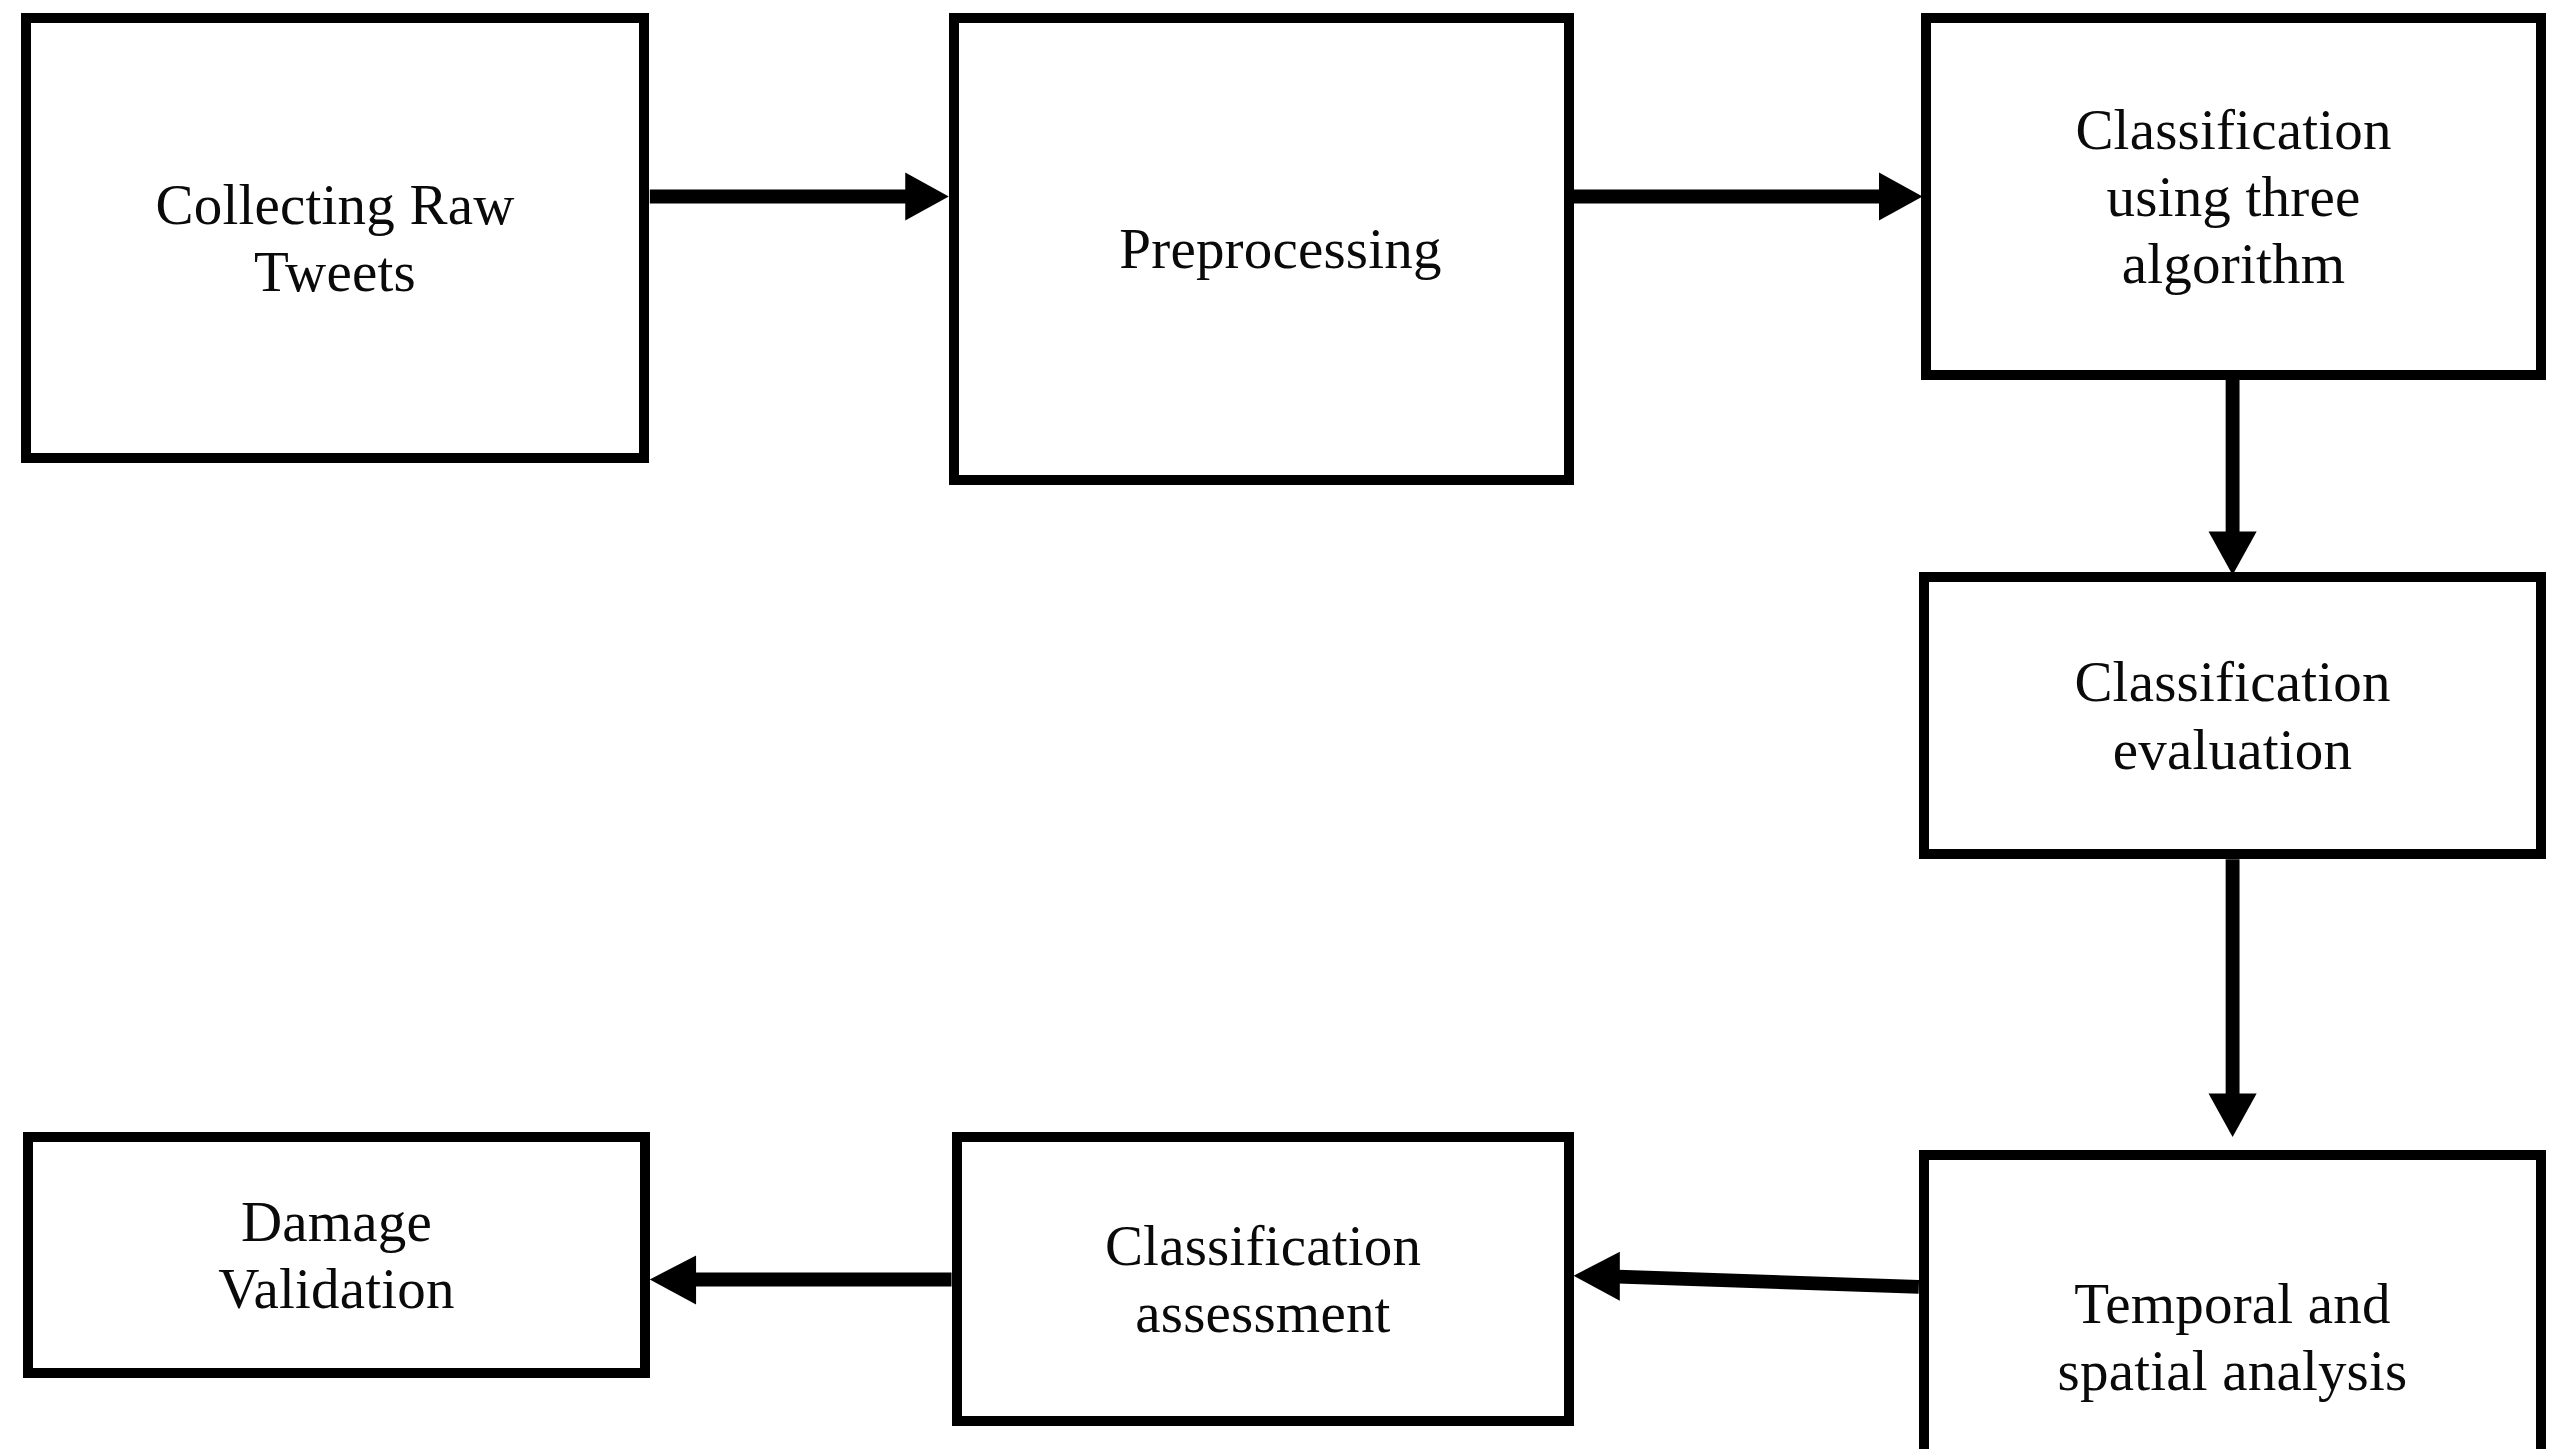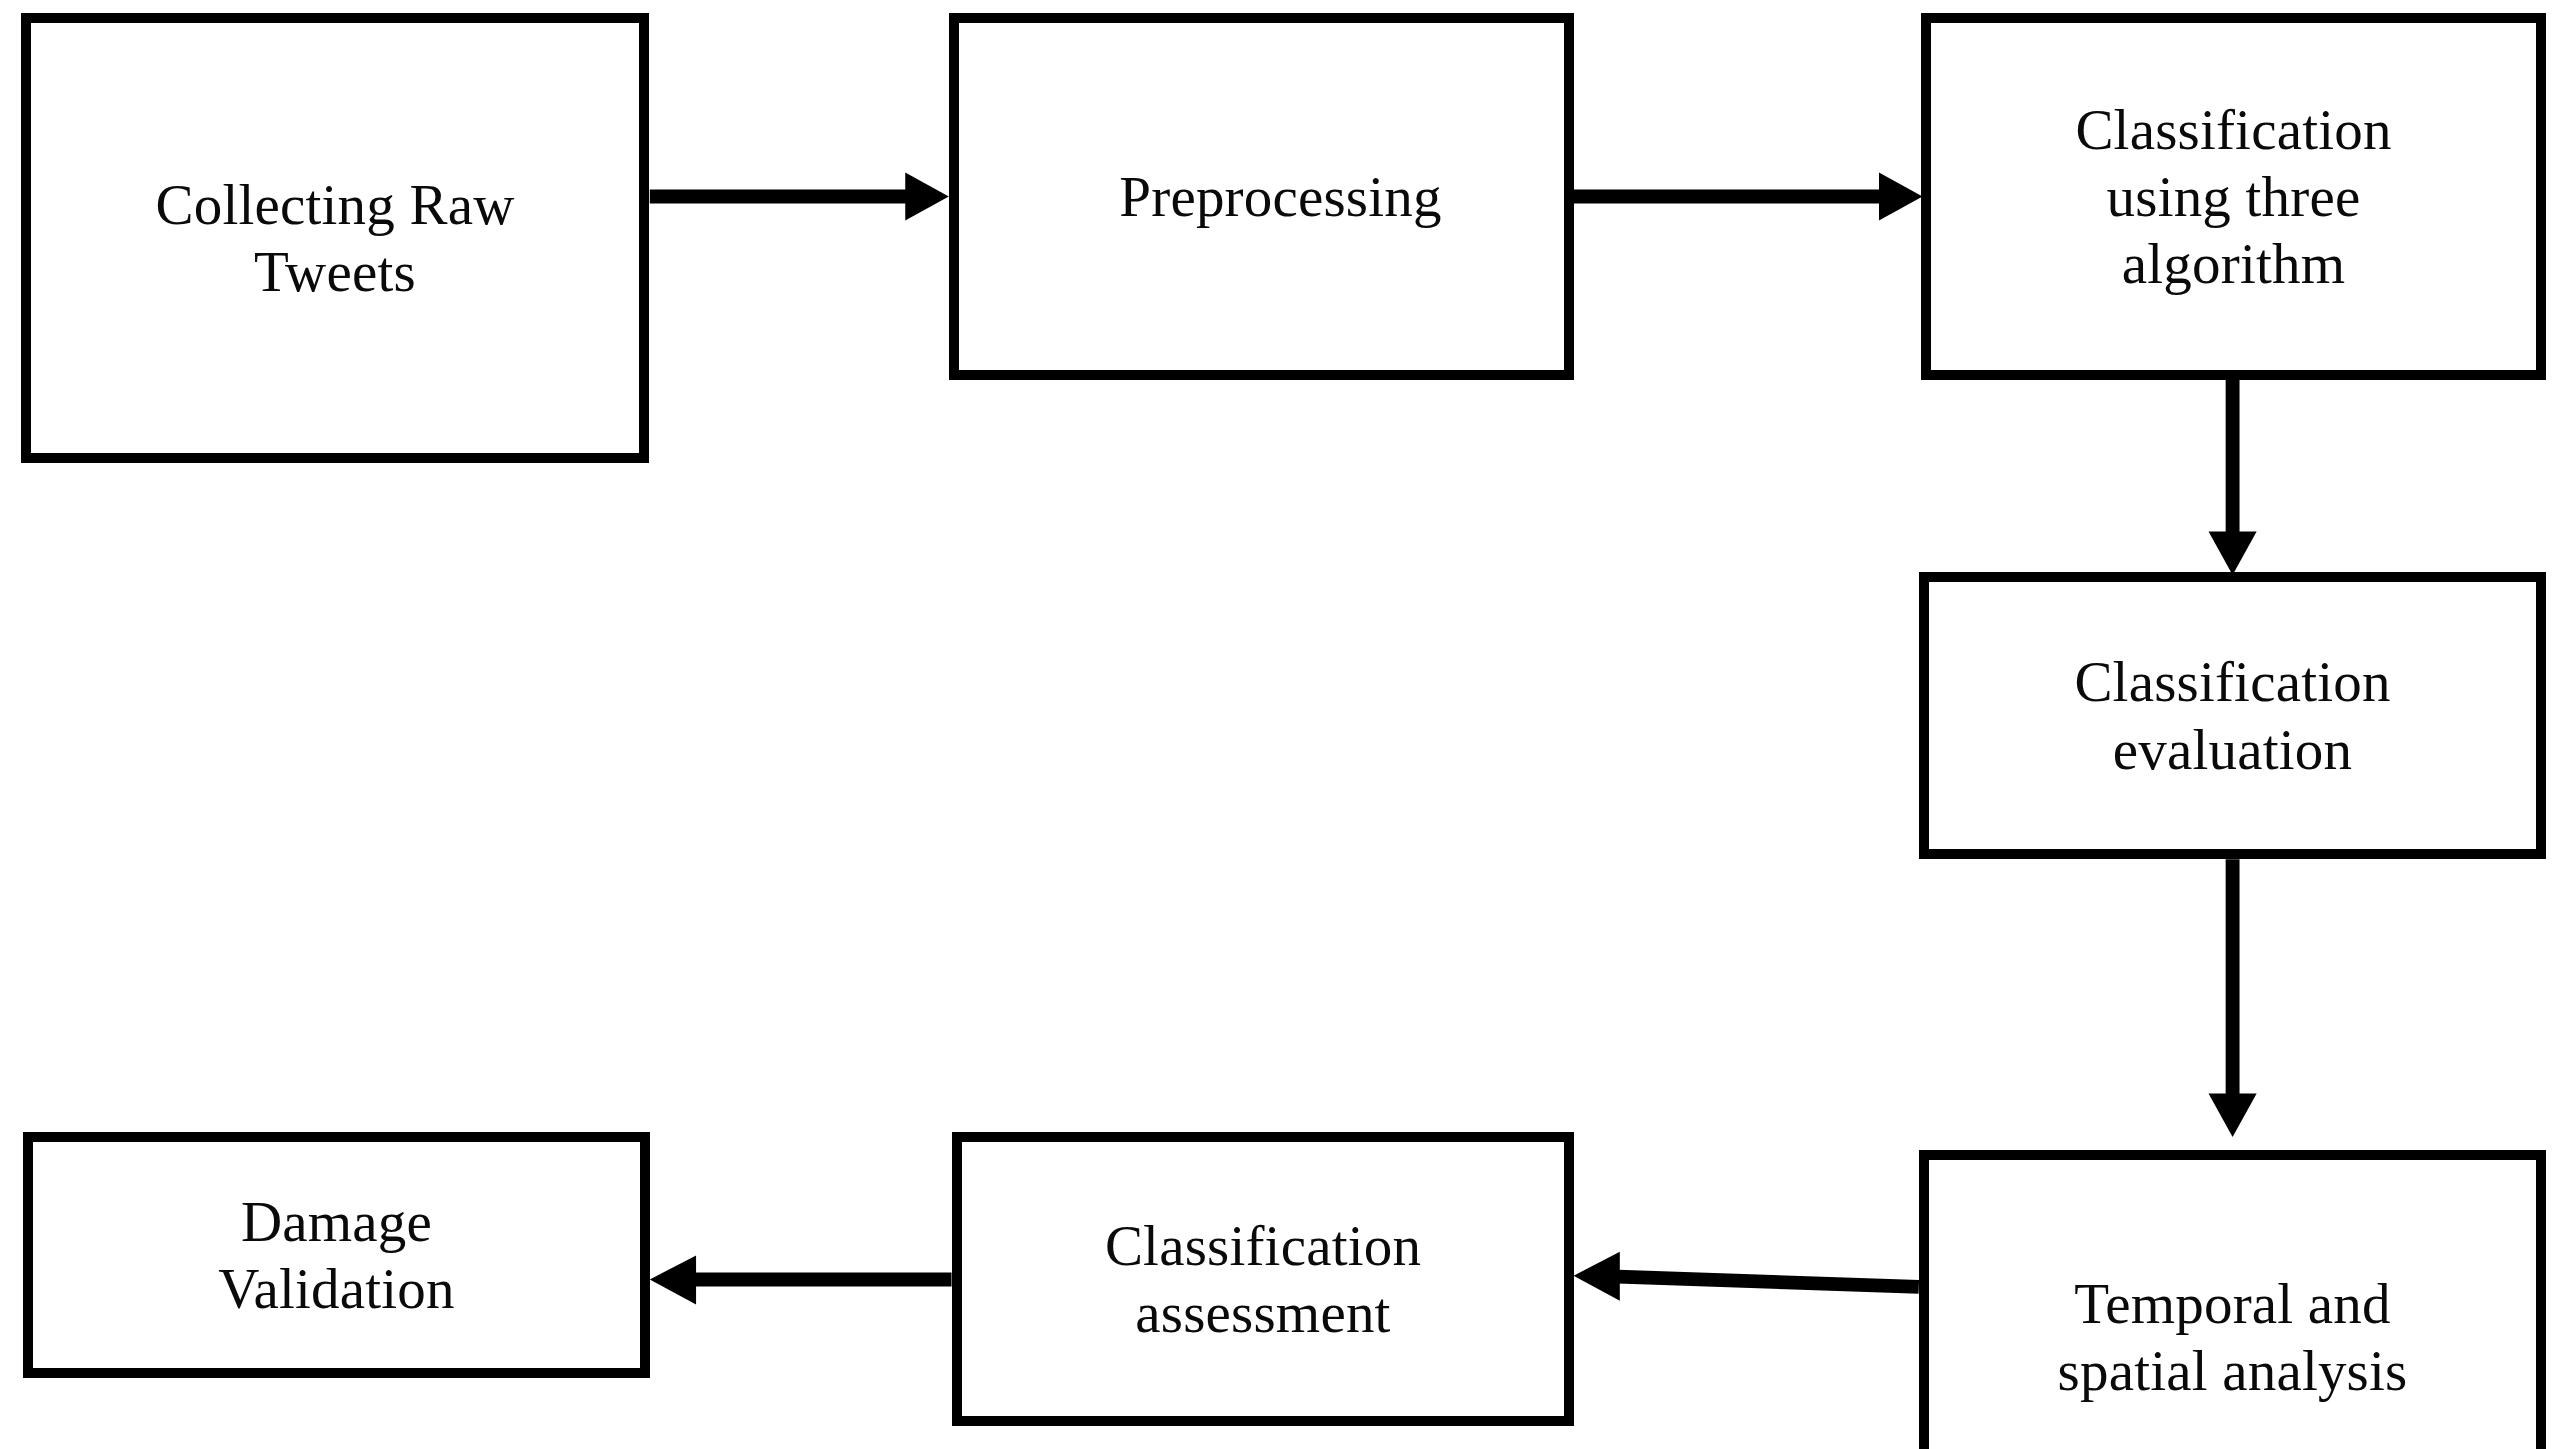--- a/index.html
+++ b/index.html
@@ -84,21 +84,21 @@
       <line x1="1028" y1="1382" x2="750" y2="1382" stroke="#000000" stroke-width="15"></line>
       <polygon points="702,1382 752,1356 752,1409" fill="#000000"></polygon>
     </g>
   </svg>
 
   <div class="node" style="left:21px; top:13px; width:628px; height:450px;">
     <div class="node-label">Collecting Raw
 Tweets</div>
   </div>
 
-  <div class="node" style="left:949px; top:13px; width:625px; height:367px;padding-left:38px;">
+  <div class="node" style="left:949px; top:13px; width:625px; height:472px;padding-left:38px;">
     <div class="node-label">Preprocessing</div>
   </div>
 
   <div class="node" style="left:1921px; top:13px; width:625px; height:367px;">
     <div class="node-label">Classification
 using three
 algorithm</div>
   </div>
 
   <div class="node" style="left:1919px; top:572px; width:627px; height:287px;">

